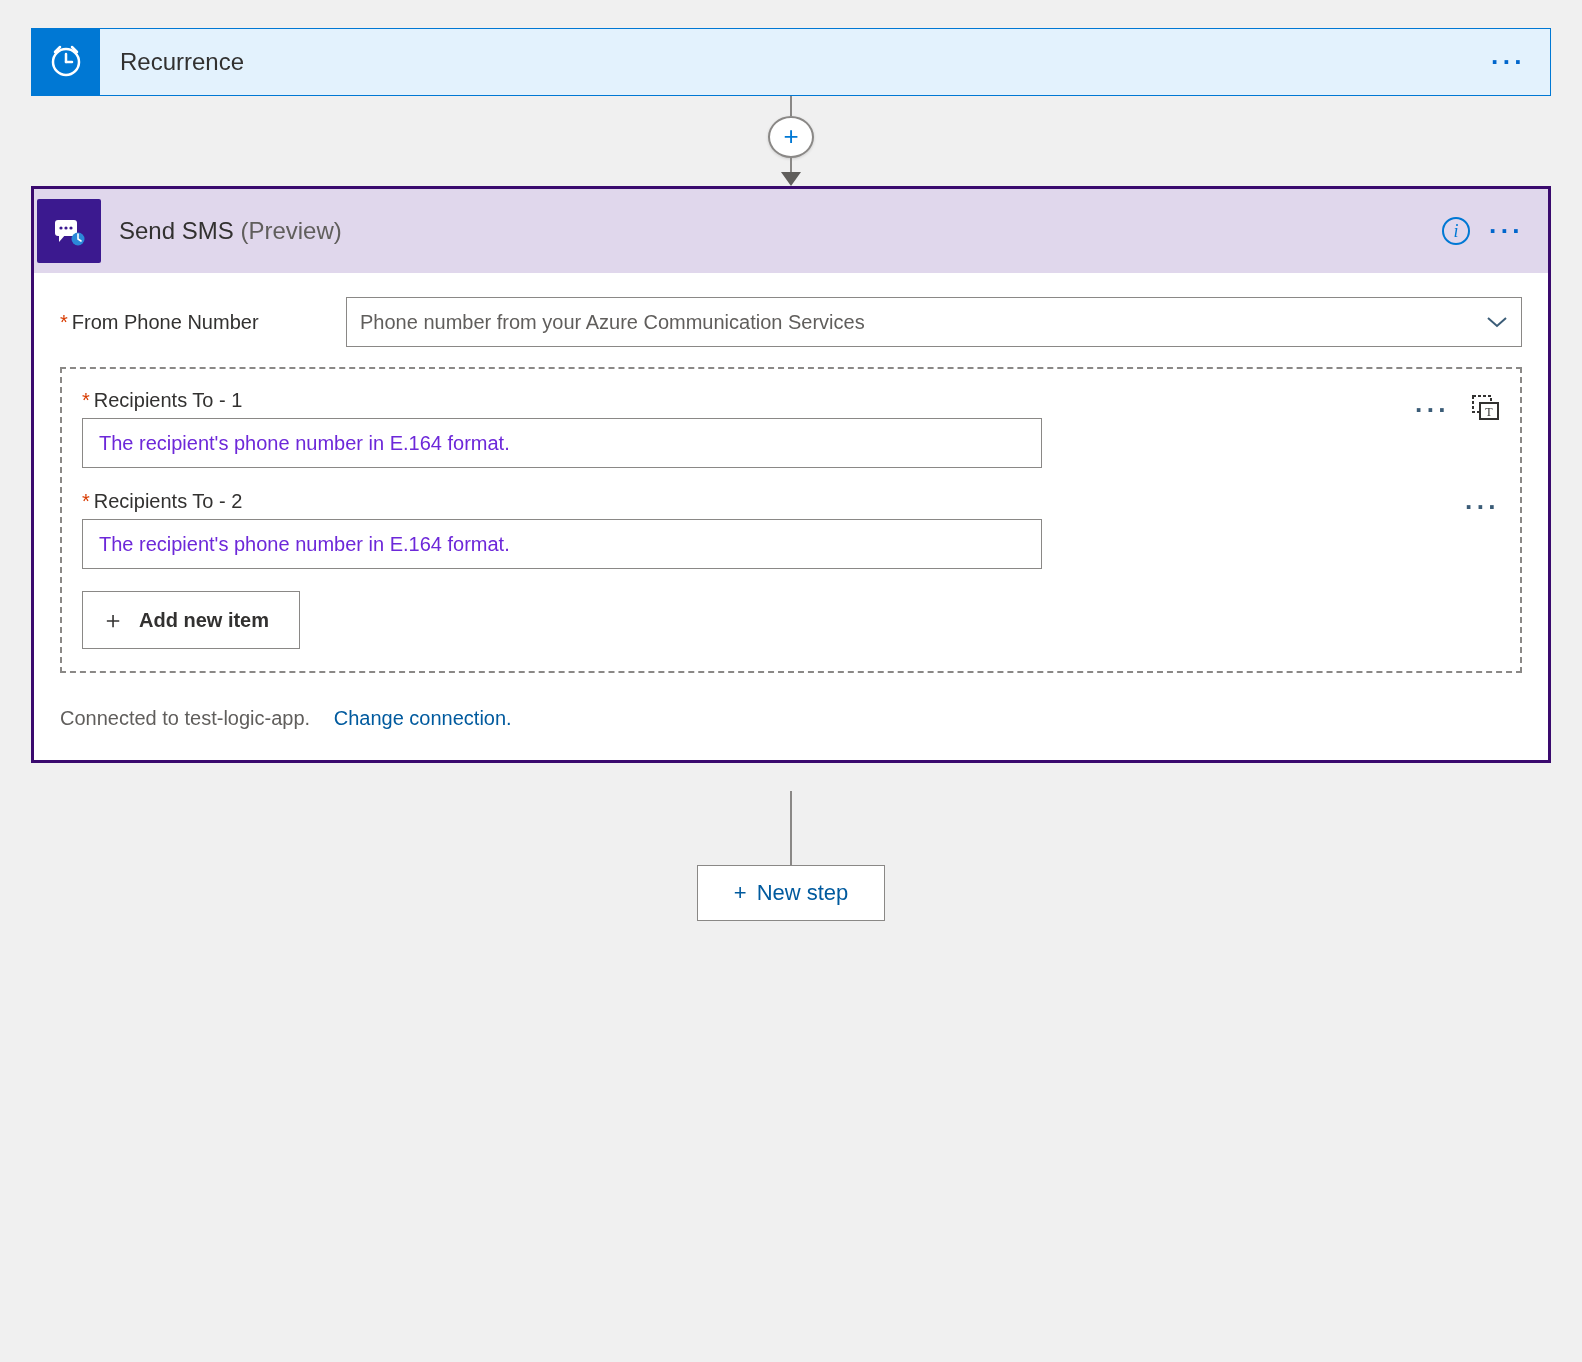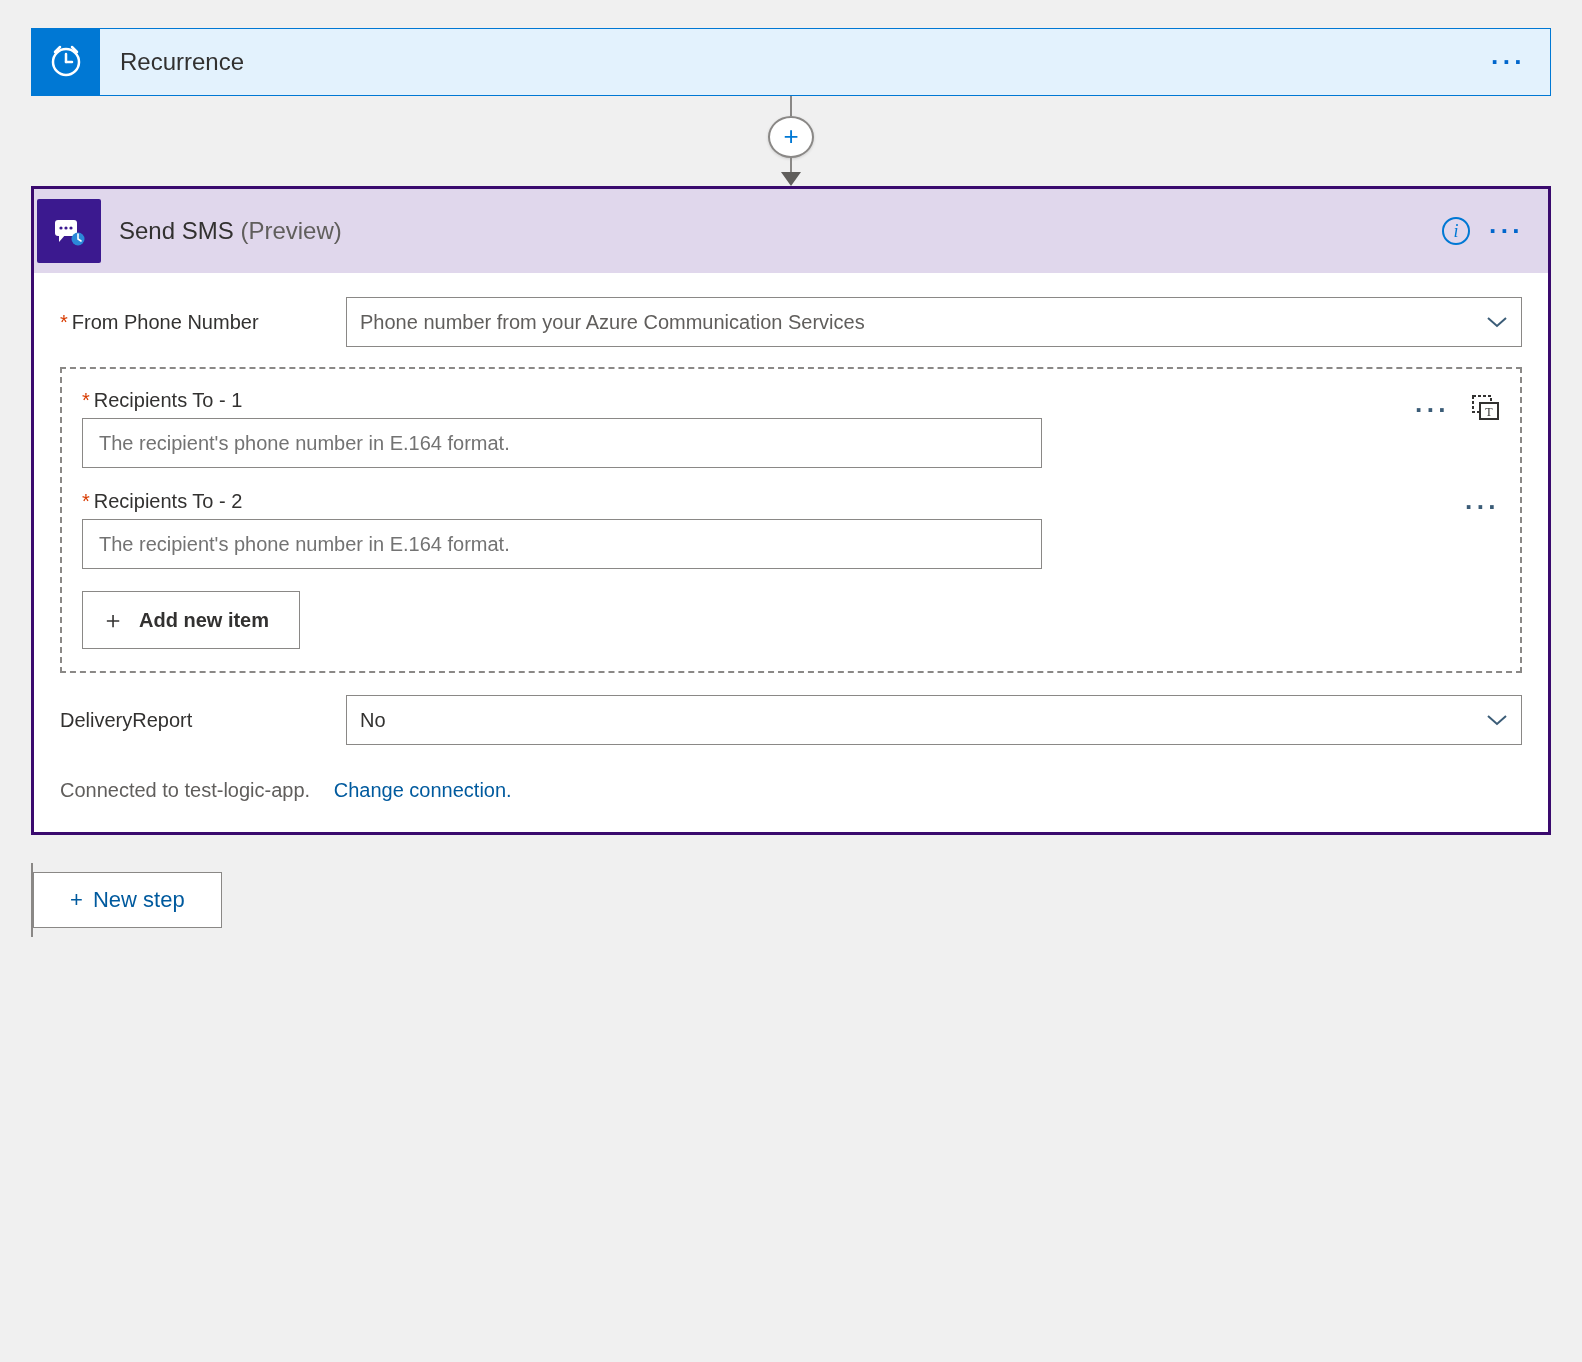--- a/index.html
+++ b/index.html
@@ -178,21 +178,21 @@
     .recip-label {
       font-size: 20px;
       color: #323130;
       margin-bottom: 6px;
     }
     .recip-input {
       height: 50px;
       border: 1px solid #8a8886;
       padding: 0 16px;
       font-size: 20px;
-      color: #737373;
+      color: #6d28d9;
       display: flex;
       align-items: center;
       background: #fff;
       max-width: 960px;
     }
     .recip-actions {
       display: flex;
       align-items: center;
       gap: 20px;
       padding-top: 4px;
@@ -226,21 +226,21 @@
     .conn-row {
       margin-top: 34px;
       font-size: 20px;
       color: #605e5c;
     }
     .conn-link { color: #005a9e; cursor: pointer; margin-left: 18px; }
 
     
     .new-step-wrap {
       display: flex;
-      flex-direction: row;
+      flex-direction: column;
       align-items: center;
       margin-top: 28px;
     }
     .connector-line-long {
       width: 2px;
       height: 74px;
       background: #8a8886;
     }
     .new-step-btn {
       border: 1px solid #8a8886;
@@ -350,31 +350,20 @@
             <div class="dots-btn">···</div>
           </div>
         </div>
 
         <div class="add-item-btn">
           <span class="add-plus">＋</span>
           <span>Add new item</span>
         </div>
       </div>
 
-      <div class="field-row">
-        <div class="field-label">DeliveryReport</div>
-        <div class="field-select">
-          <span style="color:#323130">No</span>
-          <span class="chevron">
-            <svg width="22" height="14" viewBox="0 0 22 14">
-                <polyline points="2,3 11,11 20,3" fill="none" stroke="#3b5c77" stroke-width="2"></polyline>
-              </svg>
-          </span>
-        </div>
-      </div>
 
       <div class="conn-row">
         <span>Connected to test-logic-app.</span>
         <span class="conn-link">Change connection.</span>
       </div>
     </div>
   </div>
 
   <div class="new-step-wrap">
     <div class="connector-line-long"></div>

